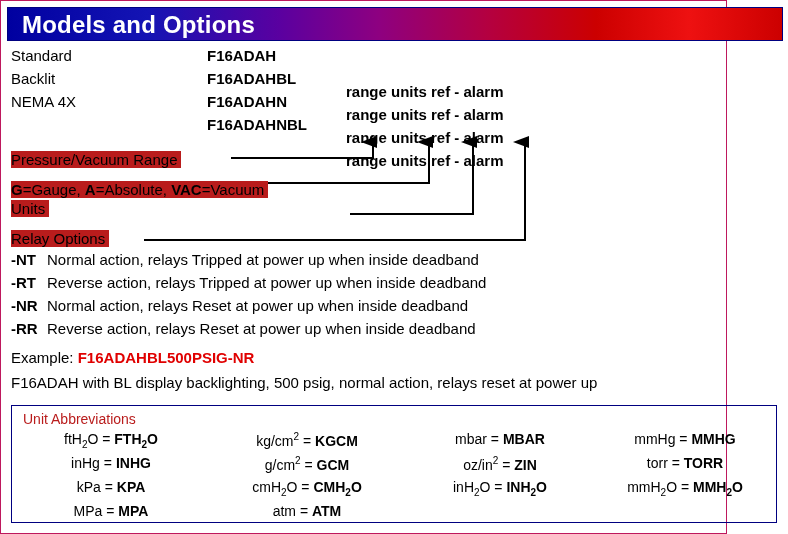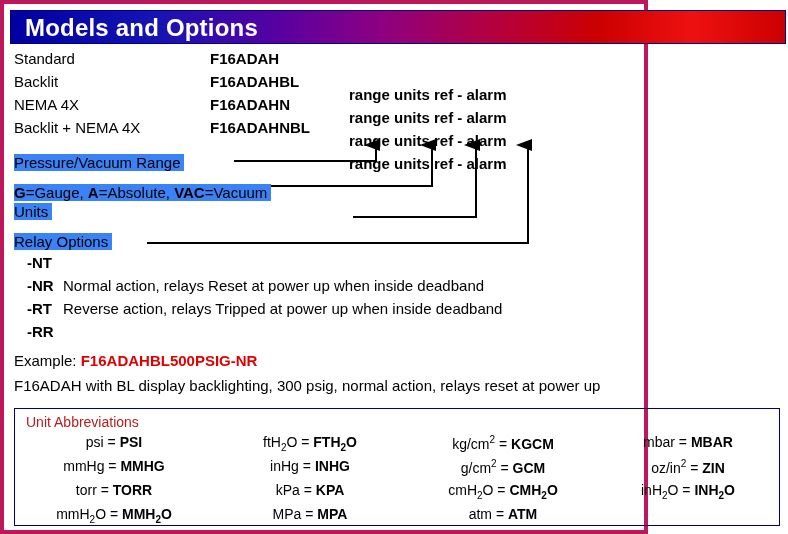--- a/index.html
+++ b/index.html
@@ -10,23 +10,23 @@
   body {
     width: 788px;
     height: 534px;
     font-family: "Liberation Sans", sans-serif;
     color: #000000;
     position: relative;
     overflow: hidden;
   }
   .page {
     position: relative;
-    width: 648px;
+    width: 727px;
     height: 534px;
-    border: 4px solid #be185d;
+    border: 1px solid #be185d;
     box-sizing: border-box;
   }
 
   
   .banner {
     position: absolute;
     left: 6px;
     top: 6px;
     width: 776px;
     height: 34px;
@@ -94,21 +94,21 @@
     font-size: 15px;
   }
   .callout {
     position: relative;
     height: 24px;
   }
   .callout .ctext {
     position: absolute;
     left: 0;
     top: 0;
-    background: #3b82f6;
+    background: #b91c1c;
     padding-right: 4px;
     z-index: 2;
     white-space: nowrap;
   }
   .callout b { font-weight: bold; }
 
   
   .leaders {
     position: absolute;
     left: 0;
@@ -122,21 +122,20 @@
   .relay-list {
     position: absolute;
     left: 10px;
     top: 250px;
     font-size: 15px;
     width: 700px;
   }
   .relay-item {
     height: 23px;
     position: relative;
-    margin-left: 13px;
   }
   .r-code {
     position: absolute;
     left: 0;
     top: 0;
     font-weight: bold;
   }
   .r-desc {
     position: absolute;
     left: 36px;
@@ -217,21 +216,20 @@
       <span class="m-name">Backlit</span>
       <span class="m-code">F16ADAHBL</span>
       <span class="m-suffix">range units ref - alarm</span>
     </div>
     <div class="model-row">
       <span class="m-name">NEMA 4X</span>
       <span class="m-code">F16ADAHN</span>
       <span class="m-suffix">range units ref - alarm</span>
     </div>
     <div class="model-row">
-      <span class="m-name">Backlit + NEMA 4X</span>
       <span class="m-code">F16ADAHNBL</span>
       <span class="m-suffix">range units ref - alarm</span>
     </div>
   </div>
 
   <svg class="leaders" viewBox="0 0 788 534">
     <defs>
       <marker id="arrow" markerWidth="8" markerHeight="8" refX="3" refY="6" orient="auto">
         <path d="M3,0 L0,8 L6,8 Z" fill="#000000"></path>
       </marker>
@@ -257,43 +255,44 @@
       <span class="ctext">Units</span>
     </div>
     <div class="callout" style="top:7px">
       <span class="ctext">Relay Options</span>
     </div>
   </div>
 
   <div class="relay-list">
     <div class="relay-item">
       <span class="r-code">-NT</span>
+      <span class="r-desc">Normal action, relays Tripped at power up when inside deadband</span>
+    </div>
+    <div class="relay-item">
+      <span class="r-code">-RT</span>
+      <span class="r-desc">Reverse action, relays Tripped at power up when inside deadband</span>
     </div>
     <div class="relay-item">
       <span class="r-code">-NR</span>
       <span class="r-desc">Normal action, relays Reset at power up when inside deadband</span>
     </div>
     <div class="relay-item">
-      <span class="r-code">-RT</span>
-      <span class="r-desc">Reverse action, relays Tripped at power up when inside deadband</span>
-    </div>
-    <div class="relay-item">
       <span class="r-code">-RR</span>
+      <span class="r-desc">Reverse action, relays Reset at power up when inside deadband</span>
     </div>
   </div>
 
   <div class="example">
     <span class="ex-label">Example: </span><span class="ex-code">F16ADAHBL500PSIG-NR</span>
   </div>
-  <div class="example-desc">F16ADAH with BL display backlighting, 300 psig, normal action, relays reset at power up</div>
+  <div class="example-desc">F16ADAH with BL display backlighting, 500 psig, normal action, relays reset at power up</div>
 
   <div class="abbr-box"></div>
   <div class="abbr-title">Unit Abbreviations</div>
   <div class="abbr-grid">
-    <div class="abbr-cell"><span class="unit">psi</span> = <span class="abbr">PSI</span></div>
     <div class="abbr-cell"><span class="unit">ftH<sub>2</sub>O</span> = <span class="abbr">FTH<sub>2</sub>O</span></div>
     <div class="abbr-cell"><span class="unit">kg/cm<sup>2</sup></span> = <span class="abbr">KGCM</span></div>
     <div class="abbr-cell"><span class="unit">mbar</span> = <span class="abbr">MBAR</span></div>
 
     <div class="abbr-cell"><span class="unit">mmHg</span> = <span class="abbr">MMHG</span></div>
     <div class="abbr-cell"><span class="unit">inHg</span> = <span class="abbr">INHG</span></div>
     <div class="abbr-cell"><span class="unit">g/cm<sup>2</sup></span> = <span class="abbr">GCM</span></div>
 
     <div class="abbr-cell"><span class="unit">oz/in<sup>2</sup></span> = <span class="abbr">ZIN</span></div>
     <div class="abbr-cell"><span class="unit">torr</span> = <span class="abbr">TORR</span></div>

